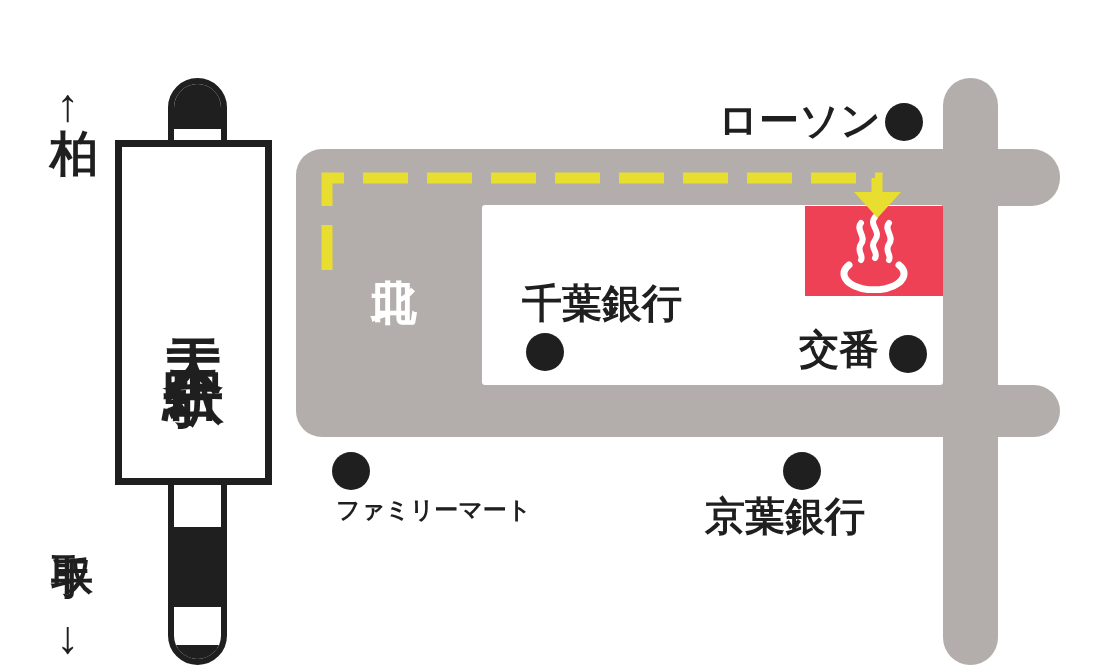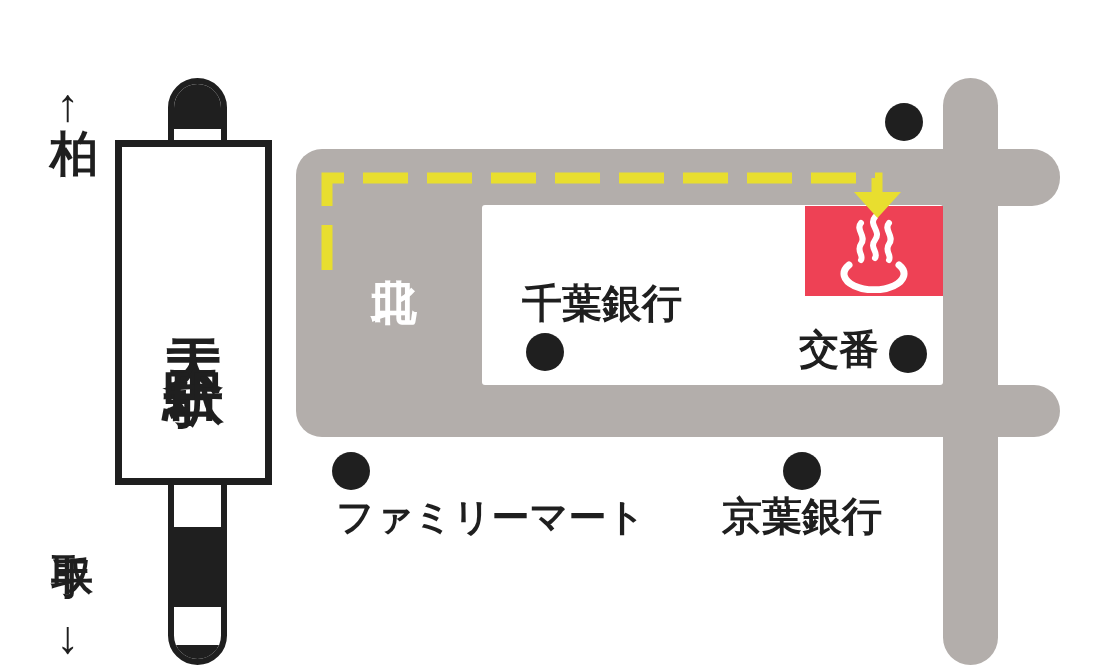--- a/index.html
+++ b/index.html
@@ -54,22 +54,22 @@
   }
 
   
   .route-svg{position:absolute;left:0;top:0;z-index:4;pointer-events:none;}
 
   
   .lbl{position:absolute;z-index:5;line-height:1;white-space:nowrap;font-weight:600;color:var(--ink);}
   .lbl-lawson{left:718px;top:100px;font-size:40px;}
   .lbl-chiba{left:522px;top:283px;font-size:40px;}
   .lbl-koban{left:799px;top:329px;font-size:40px;}
-  .lbl-family{left:336px;top:498px;font-size:38px;}
-  .lbl-keiyo{left:722px;top:496px;font-size:40px;}
+  .lbl-family{left:336px;top:498px;font-size:24px;}
+  .lbl-keiyo{left:705px;top:496px;font-size:40px;}
   .lbl-kita{
     left:362px;top:242px;width:56px;text-align:center;color:#fff;
     writing-mode:vertical-rl;text-orientation:upright;
     font-size:46px;font-weight:700;letter-spacing:8px;
   }
   .lbl-kashiwa-arrow{left:56px;top:82px;font-size:46px;font-weight:700;}
   .lbl-kashiwa{left:50px;top:130px;font-size:48px;}
   .lbl-toride{
     left:51px;top:522px;font-size:42px;
     writing-mode:vertical-rl;text-orientation:upright;letter-spacing:0;
@@ -126,18 +126,19 @@
     <path d="M 327 270 L 327 178 L 877 178 L 877 198" fill="none" stroke="#e8de2f" stroke-width="11" stroke-dasharray="45 19"></path>
     <polygon points="854,192 901,192 877.5,218" fill="#e8de2f"></polygon>
   </svg>
 
   <div class="dot dot-lawson"></div>
   <div class="dot dot-chiba"></div>
   <div class="dot dot-koban"></div>
   <div class="dot dot-family"></div>
   <div class="dot dot-keiyo"></div>
 
+  <div class="lbl lbl-lawson">ローソン</div>
   <div class="lbl lbl-koban">交番</div>
   <div class="lbl lbl-chiba">千葉銀行</div>
   <div class="lbl lbl-family">ファミリーマート</div>
   <div class="lbl lbl-keiyo">京葉銀行</div>
 
 </div>
 
 </body></html>

